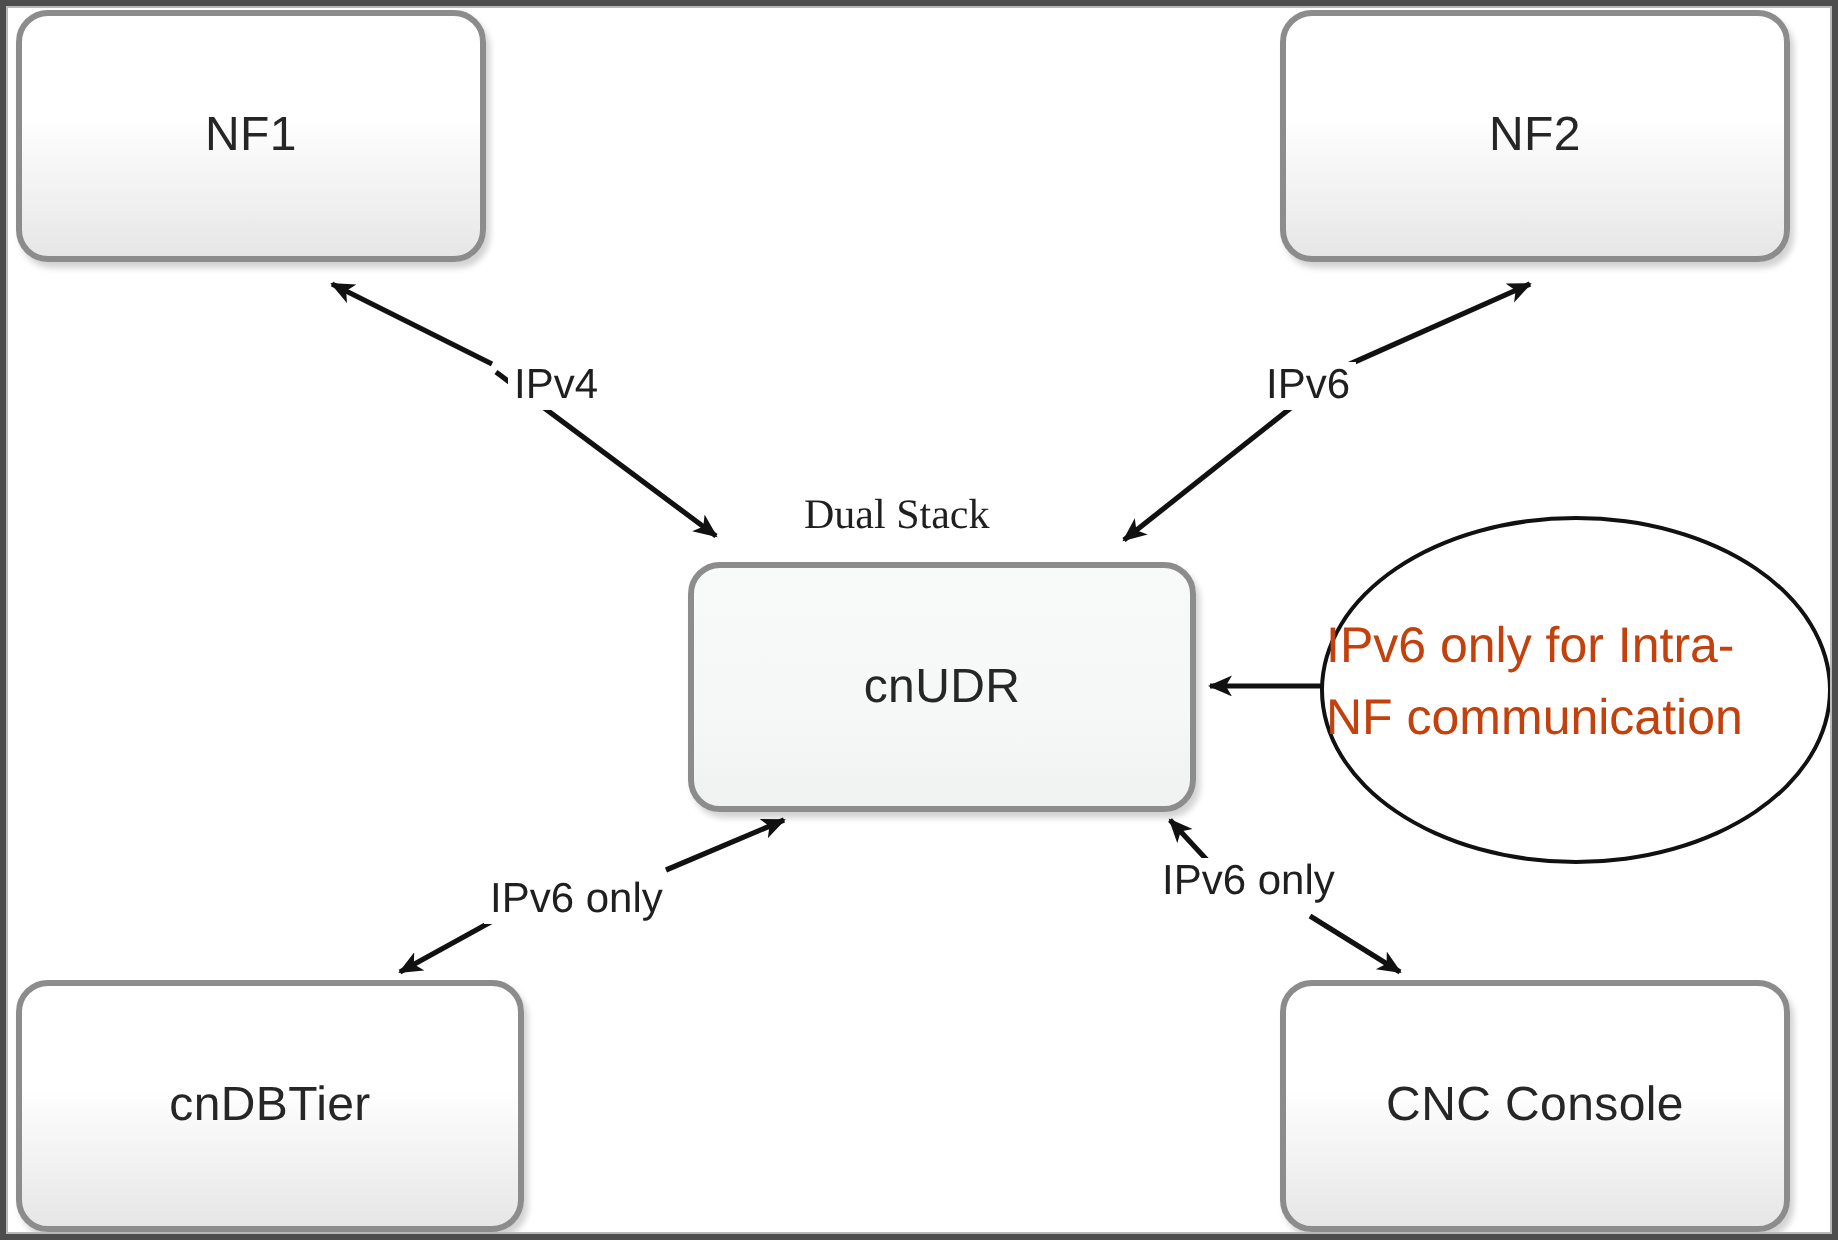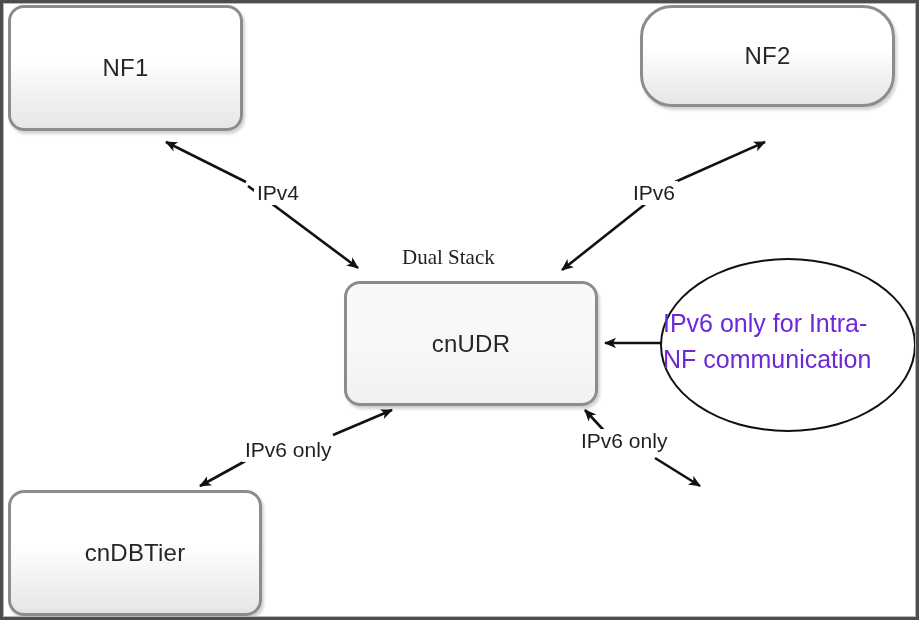--- a/index.html
+++ b/index.html
@@ -68,21 +68,21 @@
   }
   .node .node-label {
     font-size: 24px;
     color: #262626;
     letter-spacing: 0.2px;
     line-height: 1;
     white-space: nowrap;
   }
 
   #node-nf1       { left: 8px;   top: 5px;   width: 235px; height: 126px; }
-  #node-nf2       { left: 640px; top: 5px;   width: 255px; height: 102px; border-radius: 32px; }
+  #node-nf2       { left: 640px; top: 5px;   width: 255px; height: 126px; }
   #node-cnudr     { left: 344px; top: 281px; width: 254px; height: 125px;
                     background: linear-gradient(to bottom, #f8faf9 0%, #f6f8f7 60%, #eff2f0 100%); }
   #node-cndbtier  { left: 8px;   top: 490px; width: 254px; height: 126px; }
   #node-cnc       { left: 640px; top: 490px; width: 255px; height: 126px; }
 
   
   #note-ellipse {
     position: absolute;
     left: 660px;
     top: 258px;
@@ -94,21 +94,21 @@
     z-index: 15;
   }
   #note-ellipse-text {
     position: absolute;
     left: 663px;
     top: 305px;
     width: 252px;
     text-align: left;
     font-size: 25px;
     line-height: 36px;
-    color: #6d28d9;
+    color: #c2410c;
     white-space: pre-line;
     z-index: 22;
     pointer-events: none;
   }
 
   
   .edge-label {
     position: absolute;
     font-size: 21px;
     color: #1f1f1f;
@@ -177,20 +177,23 @@
   </div>
 
   <div class="node" id="node-cnudr">
     <span class="node-label">cnUDR</span>
   </div>
 
   <div class="node" id="node-cndbtier">
     <span class="node-label">cnDBTier</span>
   </div>
 
+  <div class="node" id="node-cnc">
+    <span class="node-label">CNC Console</span>
+  </div>
 
   <div class="edge-label" id="label-ipv4">IPv4</div>
   <div class="edge-label" id="label-ipv6">IPv6</div>
   <div class="edge-label" id="label-ipv6only-dbtier">IPv6 only</div>
   <div class="edge-label" id="label-ipv6only-cnc">IPv6 only</div>
   <div class="edge-label" id="label-dualstack">Dual Stack</div>
 
   <div id="frame-inner"></div>
   <div id="frame"></div>
 </div>

